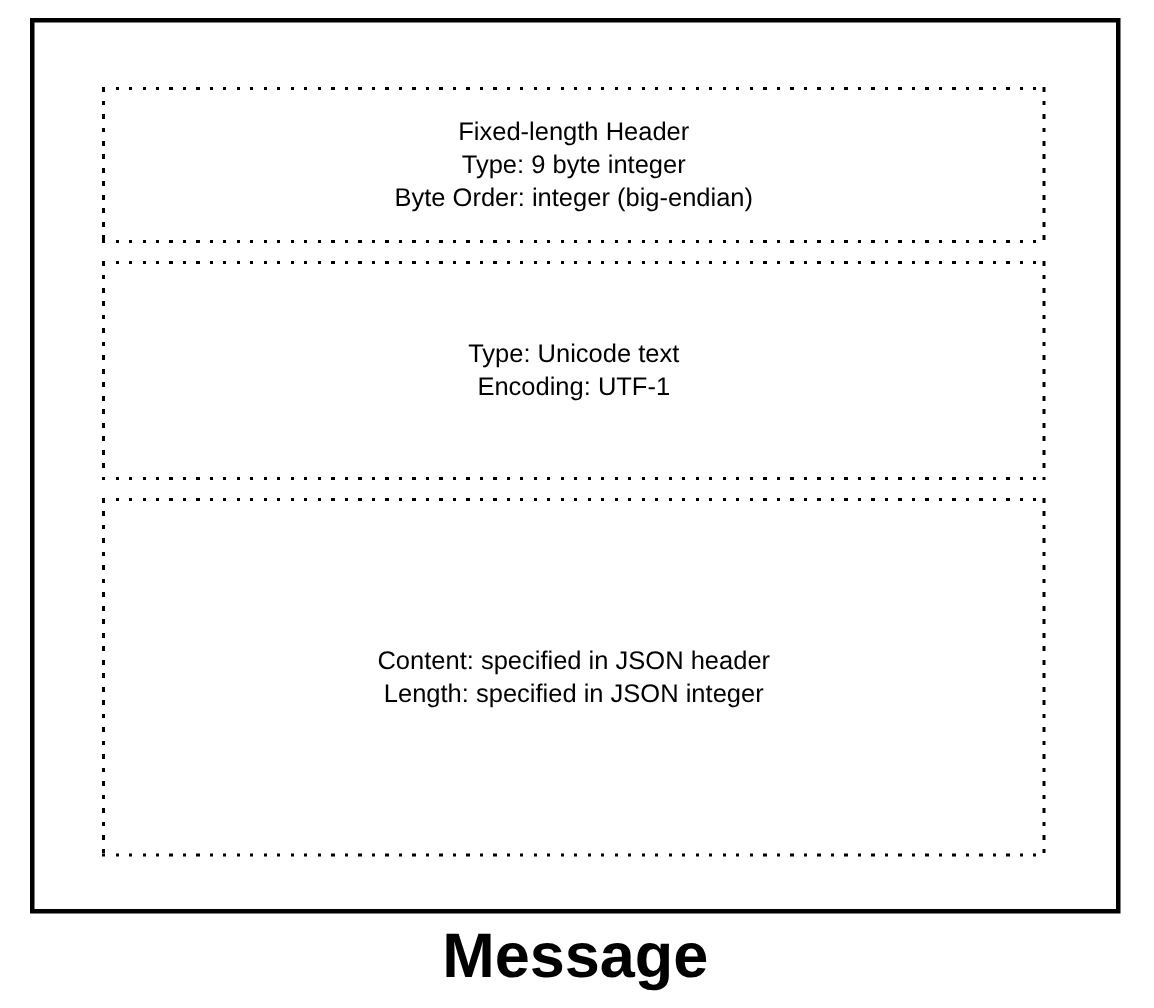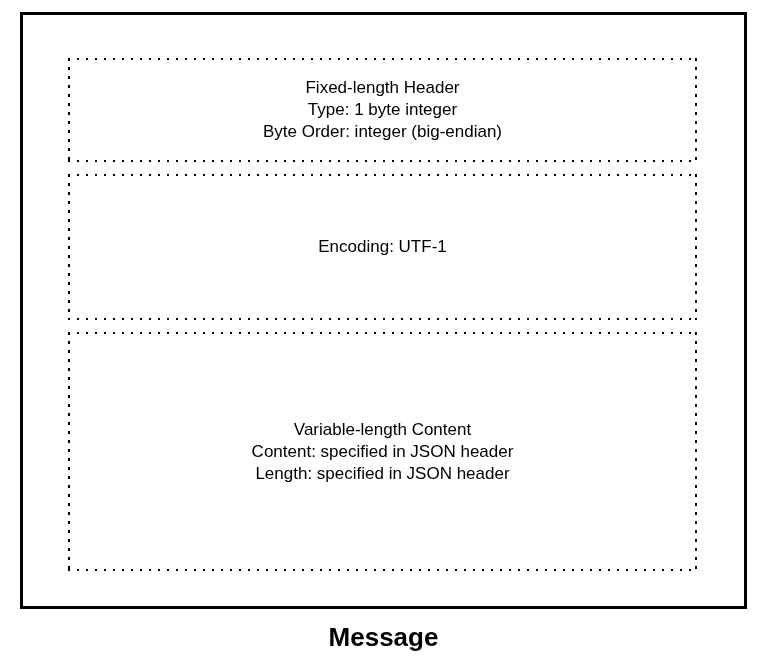--- a/index.html
+++ b/index.html
@@ -58,42 +58,42 @@
   .line{
     white-space:nowrap;
   }
   .caption{
     position:absolute;
     left:20px;
     top:615px;
     width:727px;
     text-align:center;
     font-weight:bold;
-    font-size:26px;
+    font-size:42px;
     line-height:44px;
   }
 </style>
 </head>
 <body>
 
 <div class="canvas">
   <div class="outer-box">
 
     <div class="section s1">
       <div class="line">Fixed-length Header</div>
-      <div class="line">Type: 1 byte integer</div>
+      <div class="line">Type: 9 byte integer</div>
       <div class="line">Byte Order: integer (big-endian)</div>
     </div>
 
     <div class="section s2">
+      <div class="line">Type: Unicode text</div>
       <div class="line">Encoding: UTF-1</div>
     </div>
 
     <div class="section s3">
-      <div class="line">Variable-length Content</div>
       <div class="line">Content: specified in JSON header</div>
-      <div class="line">Length: specified in JSON header</div>
+      <div class="line">Length: specified in JSON integer</div>
     </div>
 
   </div>
 
   <div class="caption">Message</div>
 </div>
 
 </body></html>

